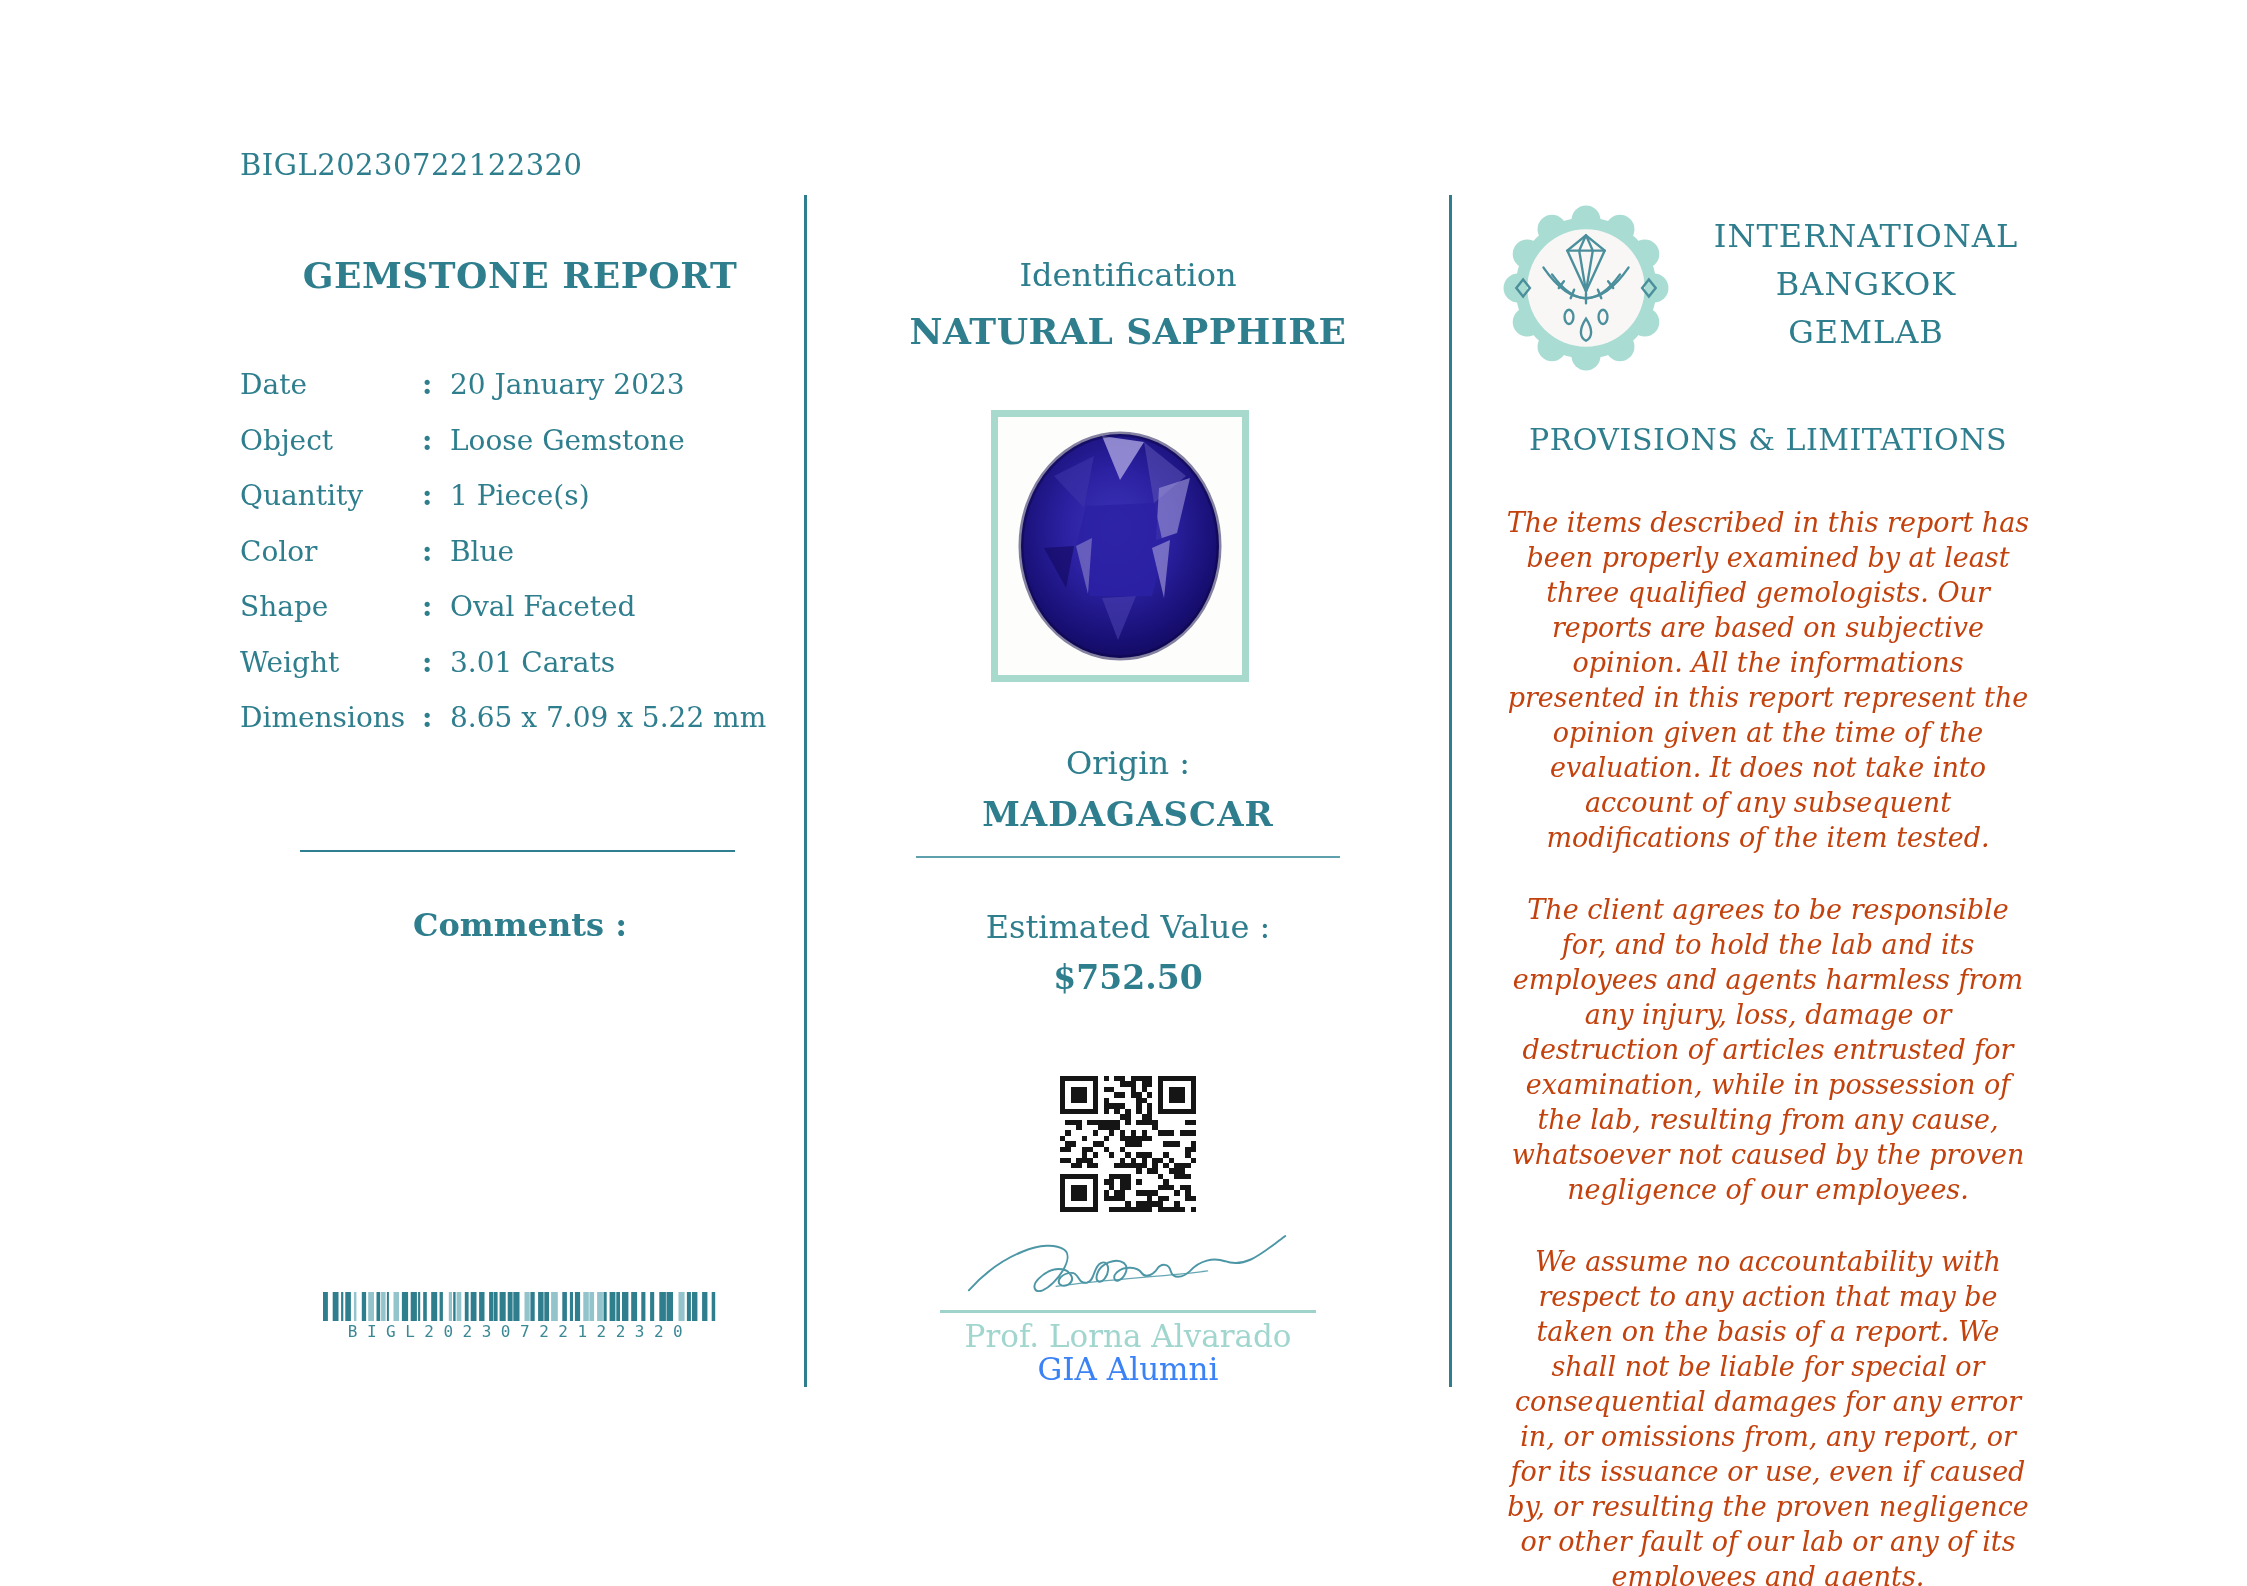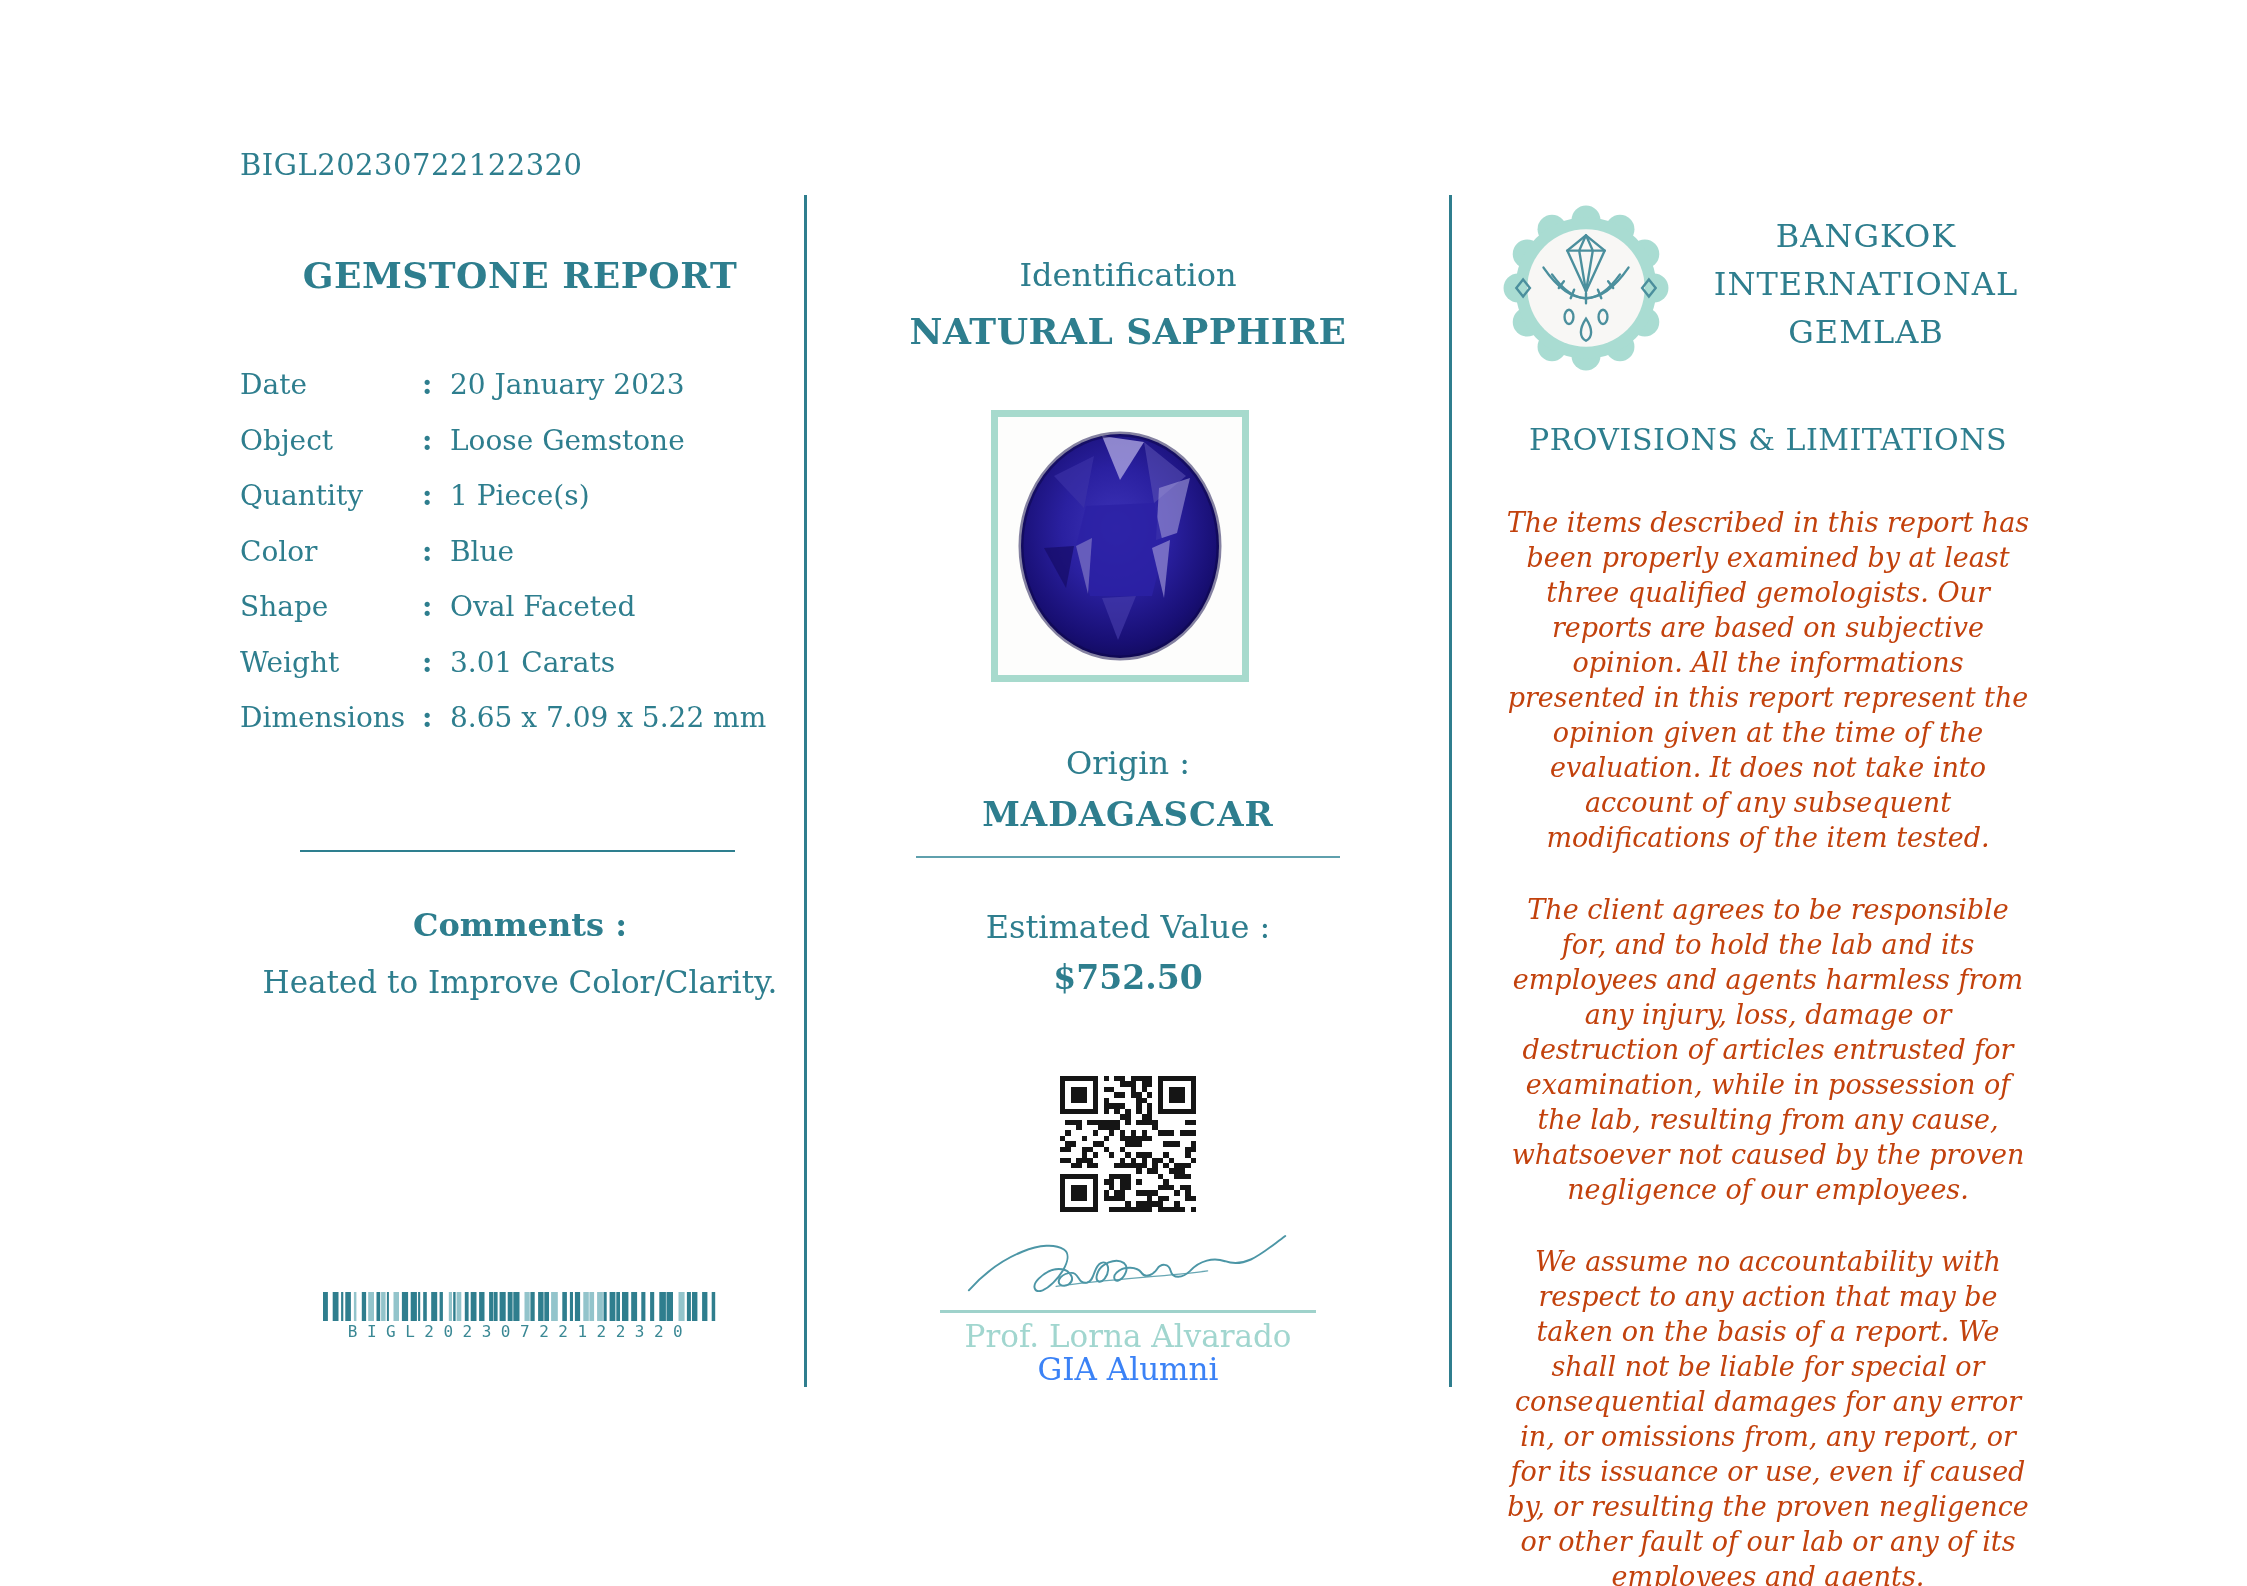--- a/index.html
+++ b/index.html
@@ -101,21 +101,20 @@
       </div>
       <div class="field-row">
         <span class="f-label">Dimensions</span>
         <span class="f-colon">:</span>
         <span class="f-value">8.65 x 7.09 x 5.22 mm</span>
       </div>
     </div>
 
     <div class="details-divider"></div>
     <div class="comments-label">Comments :</div>
-    <div class="comments-text">Heated to Improve Color/Clarity.</div>
 
     <div class="barcode">
       <svg id="barcode-svg" width="394" height="29" viewBox="0 0 394 29">
           <rect x="0.0" y="0" width="4.9" height="29" fill="#2f7e8e"></rect>
           <rect x="9.7" y="0" width="5.8" height="29" fill="#2f7e8e"></rect>
           <rect x="18.1" y="0" width="2.2" height="29" fill="#2f7e8e"></rect>
           <rect x="22.3" y="0" width="5.6" height="29" fill="#2f7e8e"></rect>
           <rect x="30.9" y="0" width="2.5" height="29" fill="#93c4cb"></rect>
           <rect x="38.8" y="0" width="4.3" height="29" fill="#2f7e8e"></rect>
           <rect x="45.2" y="0" width="5.8" height="29" fill="#93c4cb"></rect>
@@ -560,22 +559,22 @@
           <path d="M34,50 L37,46 M41,56 L43,51 M50,59 L50,53 M59,56 L57,51 M66,50 L63,46"></path>
           <ellipse cx="40" cy="67" rx="2.6" ry="4.2"></ellipse>
           <ellipse cx="60" cy="67" rx="2.6" ry="4.2"></ellipse>
           <path d="M50,68 C46,74 46,79 50,81 C54,79 54,74 50,68 Z"></path>
           <path d="M13,45 L17,50 L13,55 L9,50 Z M87,45 L91,50 L87,55 L83,50 Z"></path>
         </g>
       </svg>
     </div>
 
     <div class="lab-name">
+      <div>INTERNATIONAL</div>
       <div>BANGKOK</div>
-      <div>INTERNATIONAL</div>
       <div>GEMLAB</div>
     </div>
 
     <div class="prov-heading">PROVISIONS &amp; LIMITATIONS</div>
 
     <div class="provisions">
       <p>The items described in this report has been properly examined by at least three qualified gemologists. Our reports are based on subjective opinion. All the informations presented in this report represent the opinion given at the time of the evaluation. It does not take into account of any subsequent modifications of the item tested.</p>
       <p>The client agrees to be responsible for, and to hold the lab and its employees and agents harmless from any injury, loss, damage or destruction of articles entrusted for examination, while in possession of the lab, resulting from any cause, whatsoever not caused by the proven negligence of our employees.</p>
       <p>We assume no accountability with respect to any action that may be taken on the basis of a report. We shall not be liable for special or consequential damages for any error in, or omissions from, any report, or for its issuance or use, even if caused by, or resulting the proven negligence or other fault of our lab or any of its employees and agents.</p>
 

